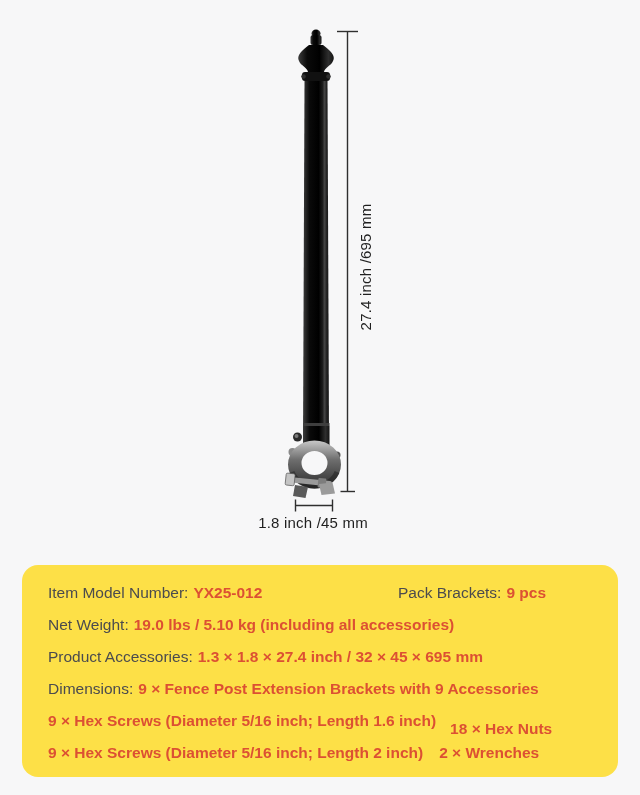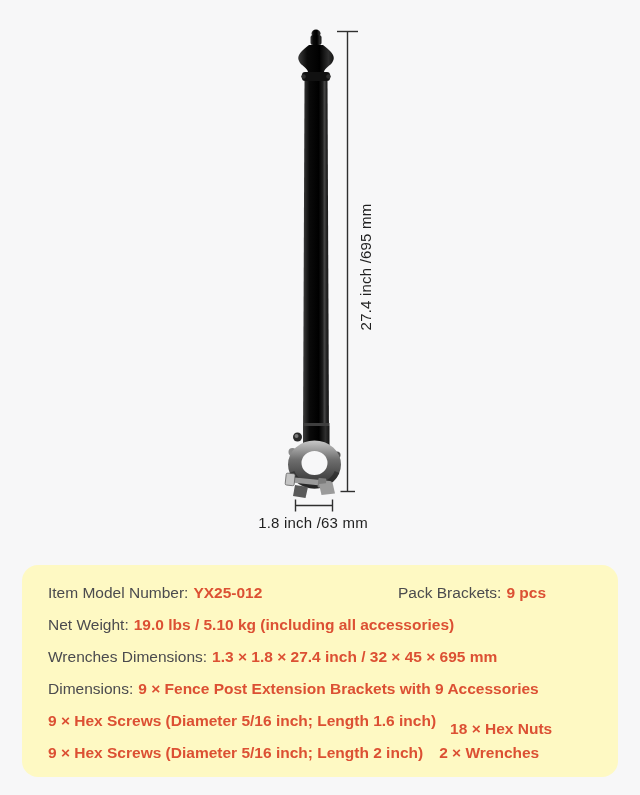--- a/index.html
+++ b/index.html
@@ -24,21 +24,21 @@
     text-align:center;
     transform:rotate(-90deg);
   }
   .hdim{
     left:233px;top:514px;width:160px;
     text-align:center;
   }
   .card{
     position:absolute;left:22px;top:565px;
     width:596px;height:212px;
-    background:#fef9c3;
+    background:#fde047;
     border-radius:16px;
     box-sizing:border-box;
     padding:12px 24px 0 26px;
   }
   .row{
     height:32px;
     display:flex;
     align-items:center;
     font-size:15.5px;
     white-space:nowrap;
@@ -107,40 +107,40 @@
       <path d="M 340.5 491.5 H 355"></path>
     </g>
     <g stroke="#2f2f2f" stroke-width="1.4">
       <path d="M 295.5 505.5 H 332.5"></path>
       <path d="M 295.5 499.5 V 511.5"></path>
       <path d="M 332.5 499.5 V 511.5"></path>
     </g>
   </svg>
 
   <div class="dim-label vdim">27.4 inch /695 mm</div>
-  <div class="dim-label hdim">1.8 inch /63 mm</div>
+  <div class="dim-label hdim">1.8 inch /45 mm</div>
 </div>
 
 <div class="card">
   <div class="row">
     <div class="cell-left">
       <span class="lbl">Item Model Number:</span><span class="val">YX25-012</span>
     </div>
     <div>
       <span class="lbl">Pack Brackets:</span><span class="val">9 pcs</span>
     </div>
   </div>
 
   <div class="row">
     <span class="lbl">Net Weight:</span>
       <span class="val">19.0 lbs / 5.10 kg (including all accessories)</span>
   </div>
 
   <div class="row">
-    <span class="lbl">Wrenches Dimensions:</span>
+    <span class="lbl">Product Accessories:</span>
       <span class="val">1.3 × 1.8 × 27.4 inch / 32 × 45 × 695 mm</span>
   </div>
 
   <div class="row">
     <span class="lbl">Dimensions:</span>
       <span class="val">9 × Fence Post Extension Brackets with 9 Accessories</span>
   </div>
 
   <div class="row">
     <span class="val">9 × Hex Screws (Diameter 5/16 inch; Length 1.6 inch)</span>

